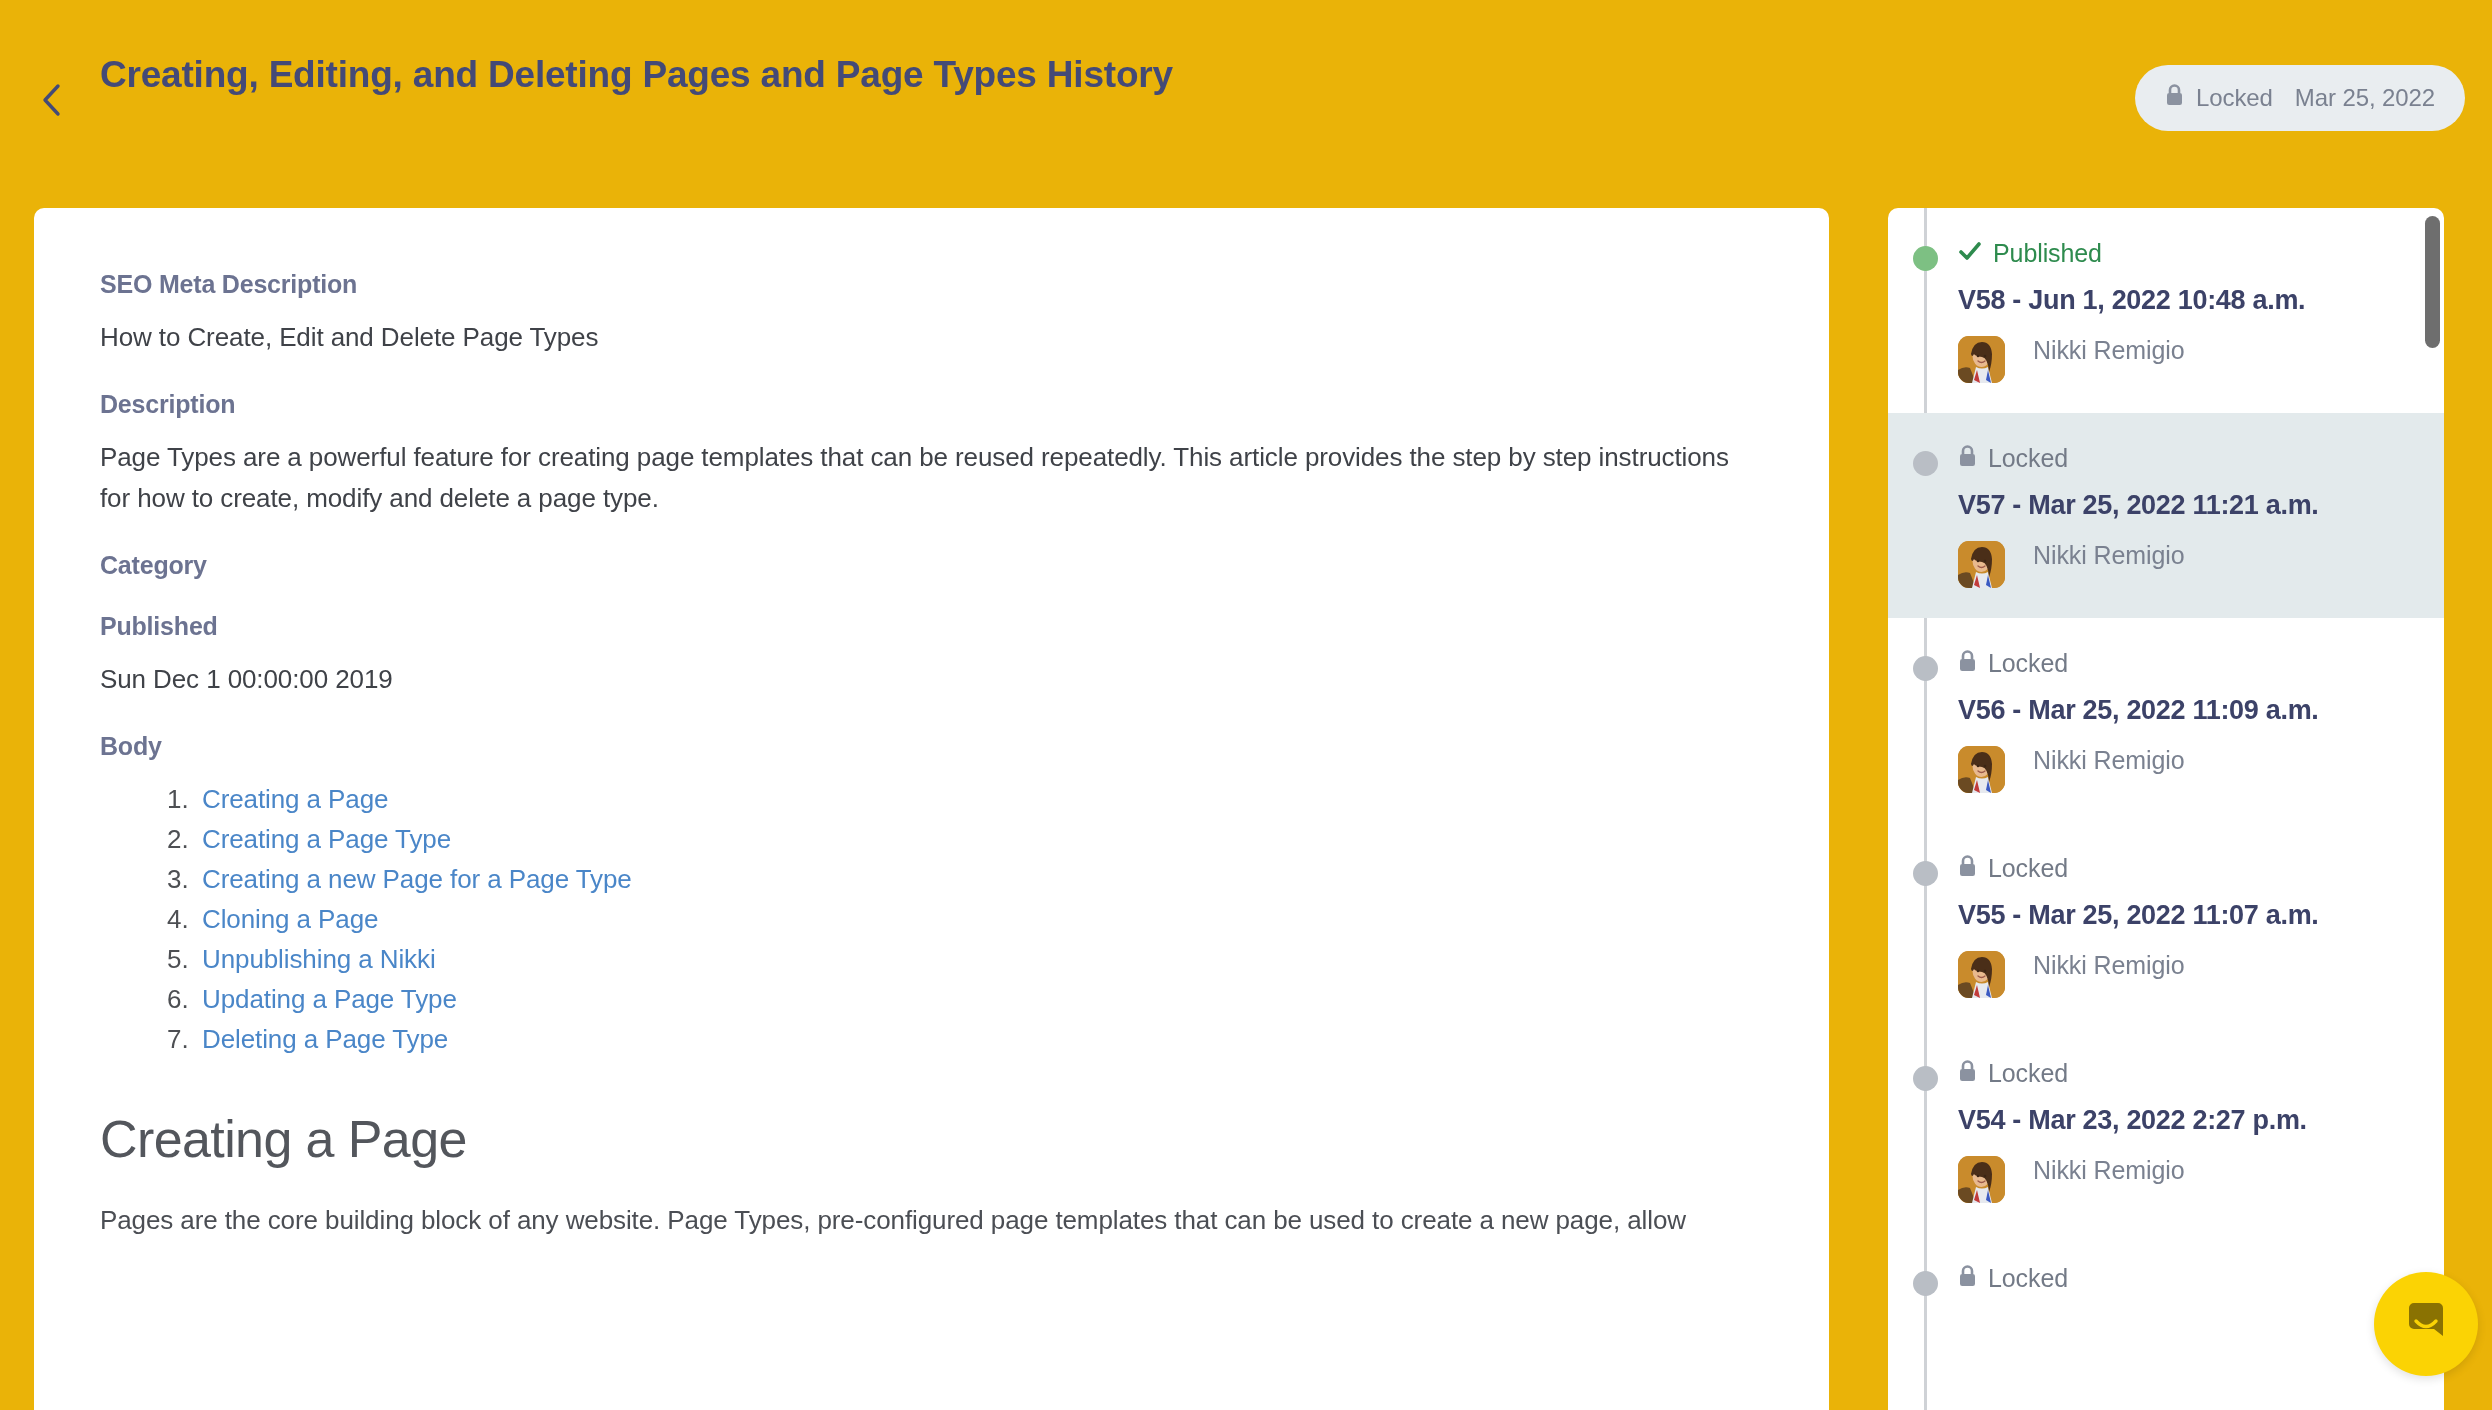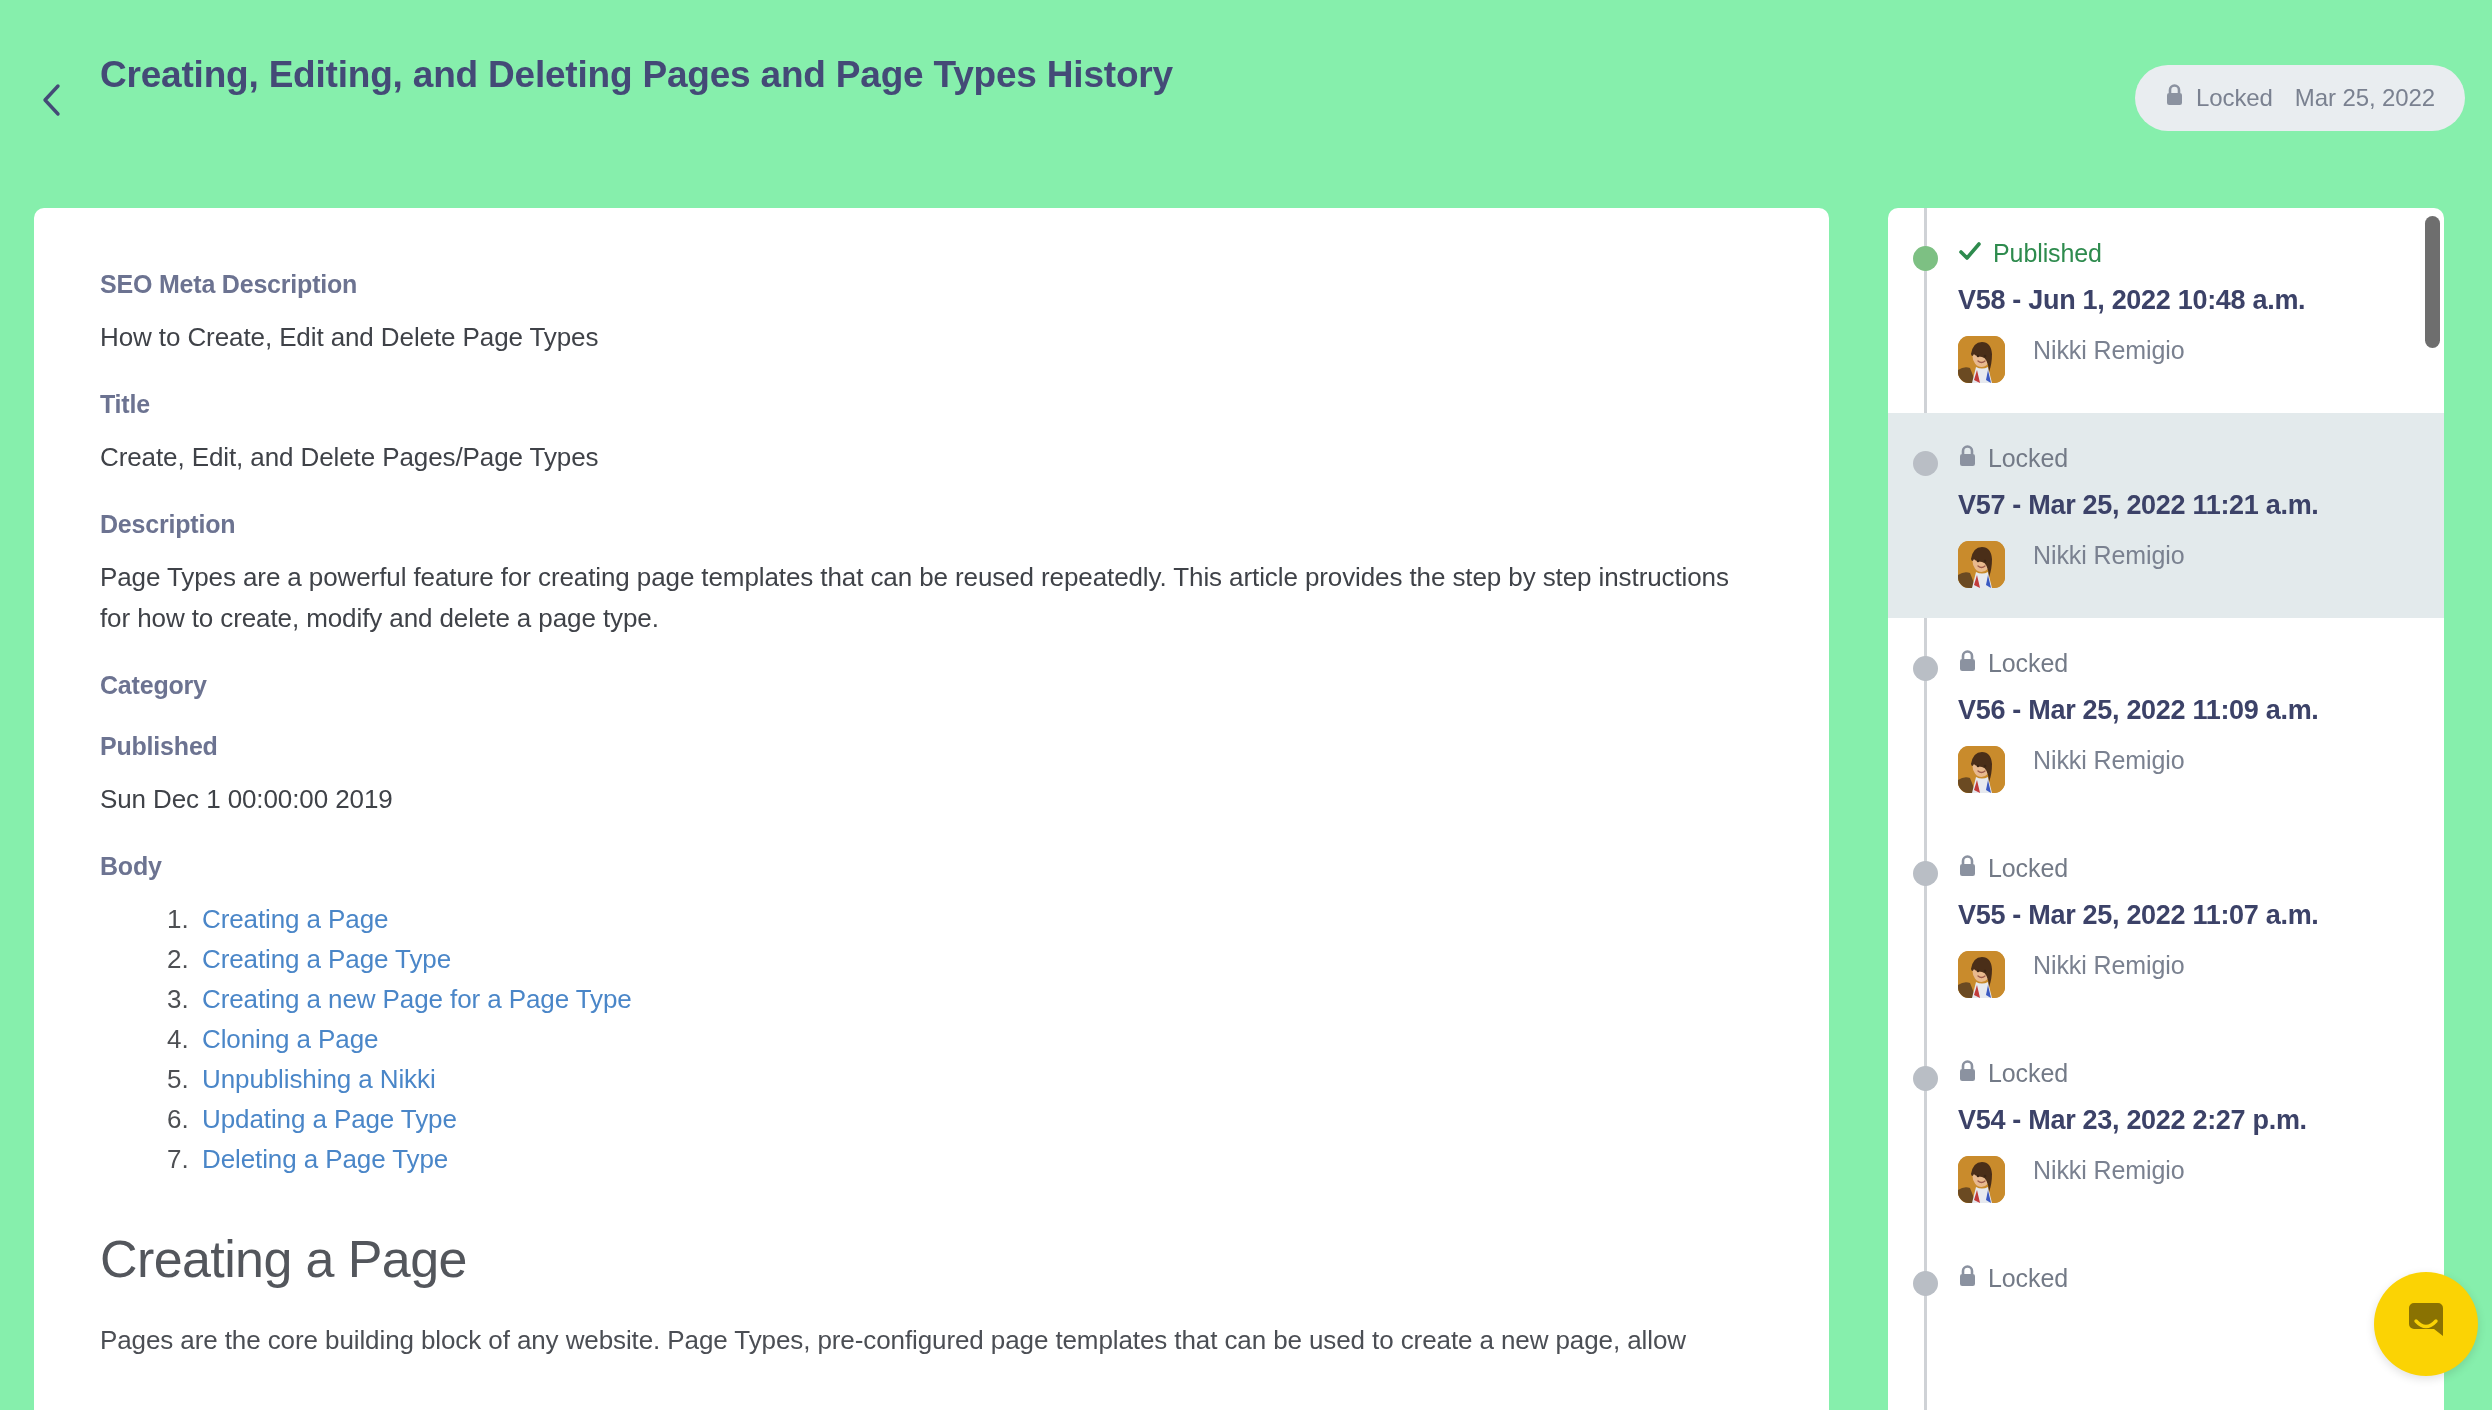--- a/index.html
+++ b/index.html
@@ -10,21 +10,21 @@
     overflow: hidden;
     background: #f4f5f8;
     font-family: "Liberation Sans", sans-serif;
     -webkit-font-smoothing: antialiased;
   }
 
   #app {
     position: relative;
     width: 2492px;
     height: 1410px;
-    background: #86efac;
+    background: #eab308;
   }
 
   
   .header {
     position: absolute;
     left: 0; top: 0;
     width: 2492px;
     height: 208px;
   }
 
@@ -282,24 +282,20 @@
       <span class="date">Mar 25, 2022</span>
     </div>
   </div>
 
   <div class="content-card">
 
     <div id="fields-container">
         <div class="field">
           <div class="field-label">SEO Meta Description</div>
           <div class="field-value">How to Create, Edit and Delete Page Types</div>
-        </div>
-        <div class="field">
-          <div class="field-label">Title</div>
-          <div class="field-value">Create, Edit, and Delete Pages/Page Types</div>
         </div>
         <div class="field">
           <div class="field-label">Description</div>
           <div class="field-value">Page Types are a powerful feature for creating page templates that can be reused repeatedly. This article provides the step by step instructions for how to create, modify and delete a page type.</div>
         </div>
         <div class="field">
           <div class="field-label">Category</div>
         </div>
         <div class="field">
           <div class="field-label">Published</div>

